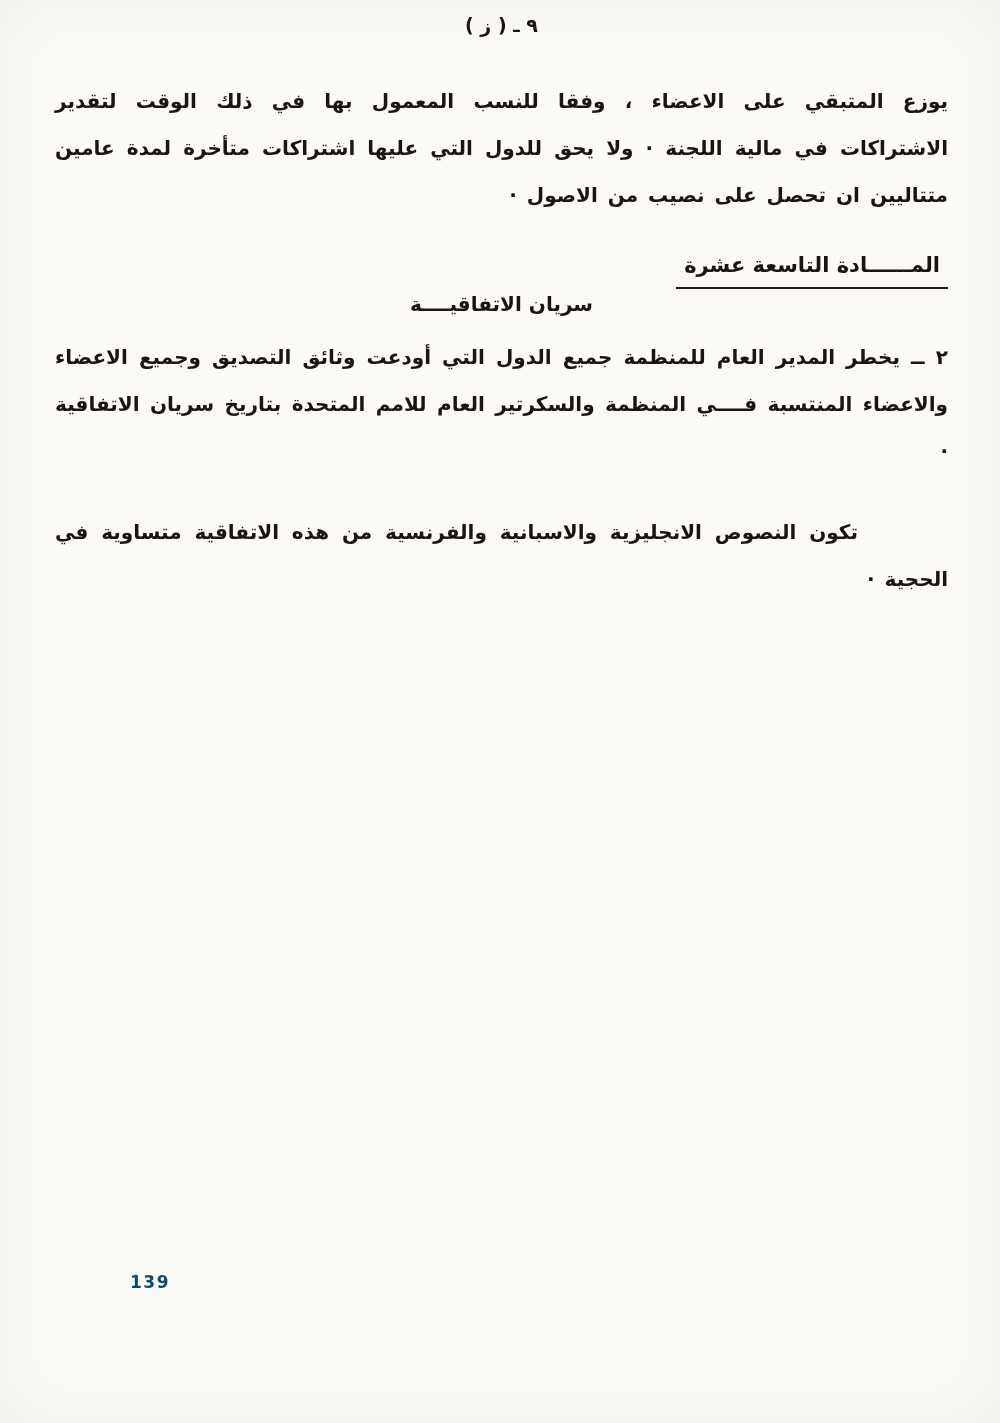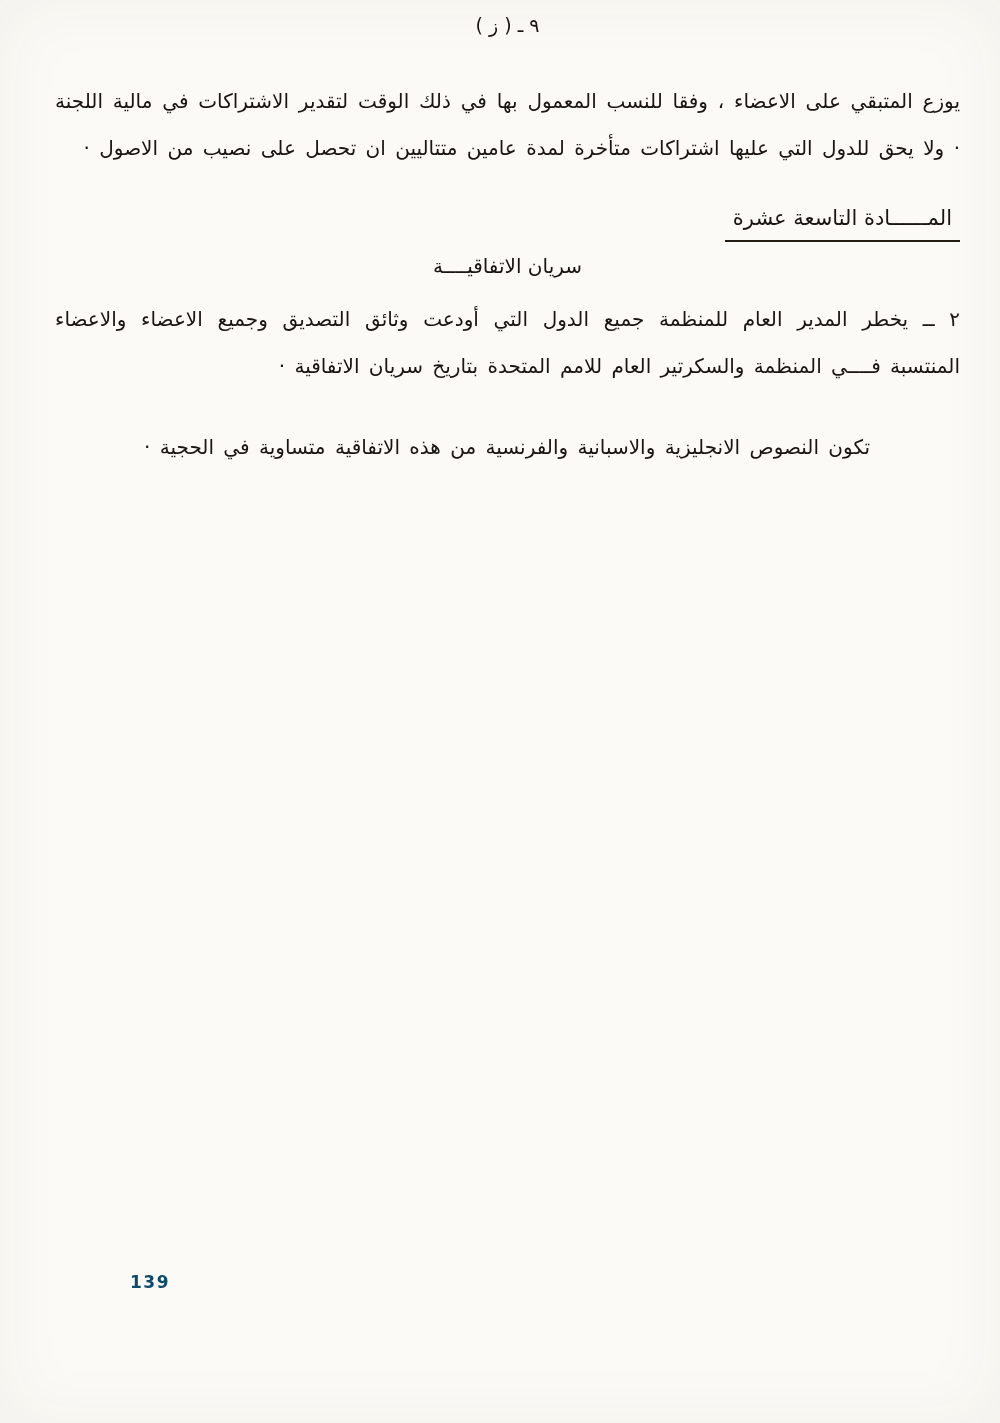--- a/index.html
+++ b/index.html
@@ -16,22 +16,22 @@
     position: relative;
     width: 1000px;
     height: 1423px;
     background: #fbfaf6;
     color: #1a1510;
     overflow: hidden;
     box-shadow: inset 0 0 70px rgba(60,50,30,0.05);
   }
   .content {
     direction: rtl;
-    padding: 14px 40px 0 55px;
-    font-weight: 400;
+    padding: 14px 52px 0 55px;
+    font-weight: 700;
   }
   .header-line {
     text-align: center;
     font-size: 19px;
     letter-spacing: 1px;
   }
   .hdr-label {
     display: inline-block;
     direction: ltr;
     unicode-bidi: bidi-override;
@@ -50,21 +50,21 @@
   }
   .article-title {
     display: inline-block;
     font-size: 21px;
     padding: 0 8px 10px 8px;
     border-bottom: 2.5px solid #221c14;
     letter-spacing: 0.5px;
   }
   .subtitle-wrap {
     text-align: center;
-    margin-top: 12px;
+    margin-top: 3px;
   }
   .article-subtitle {
     display: inline-block;
     font-size: 20px;
     padding: 0 4px 4px 4px;
   }
   .clause-first { margin-top: 34px; }
   .clause-next  { margin-top: 14px; }
   .a20-body {
     margin-top: 34px;

